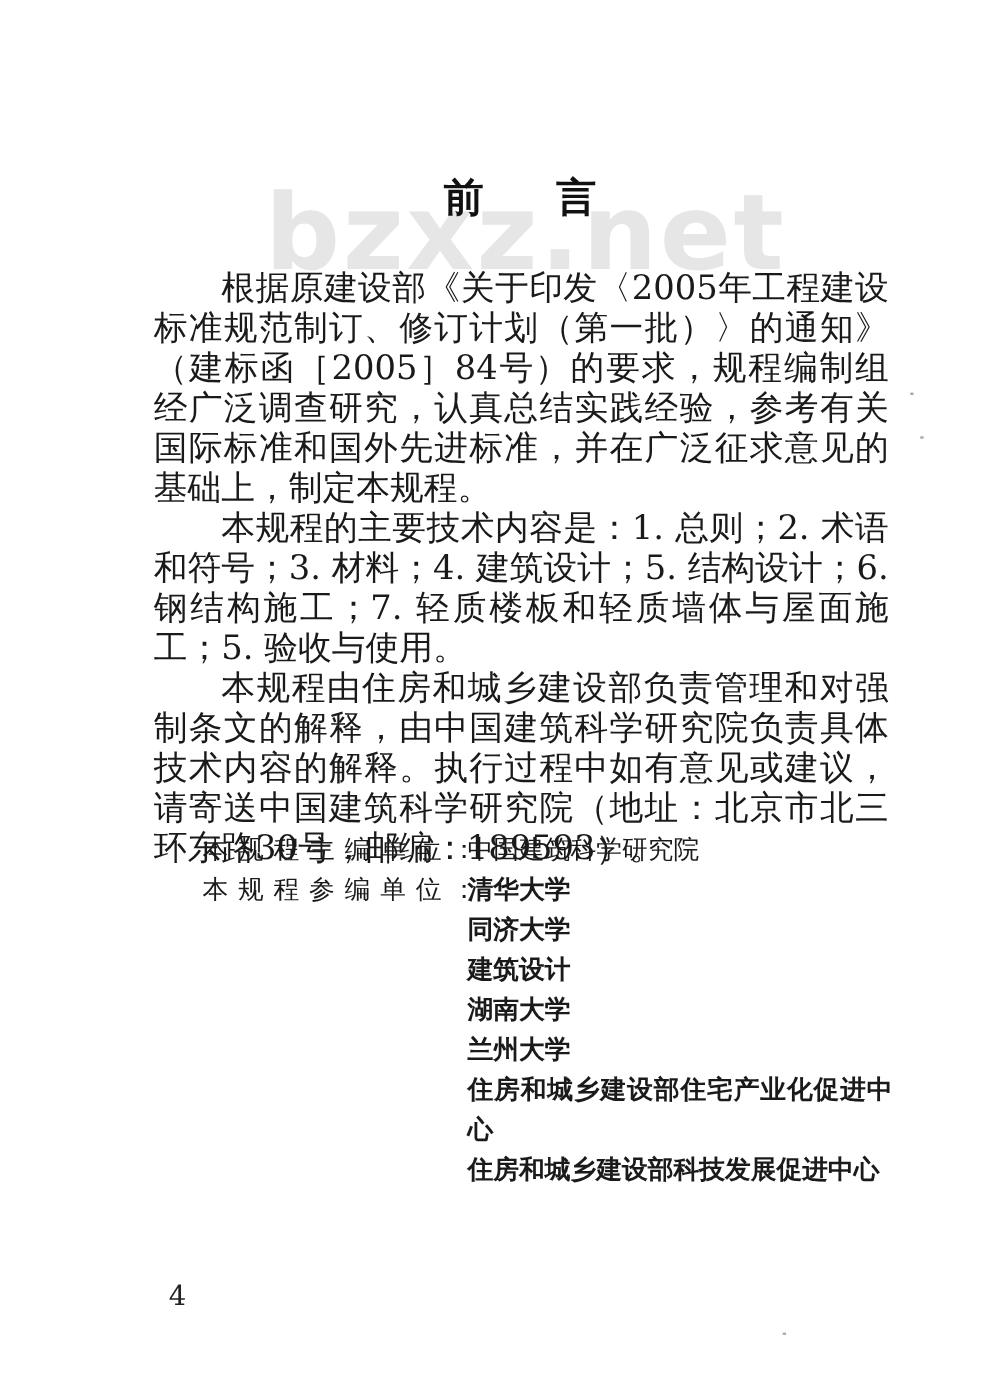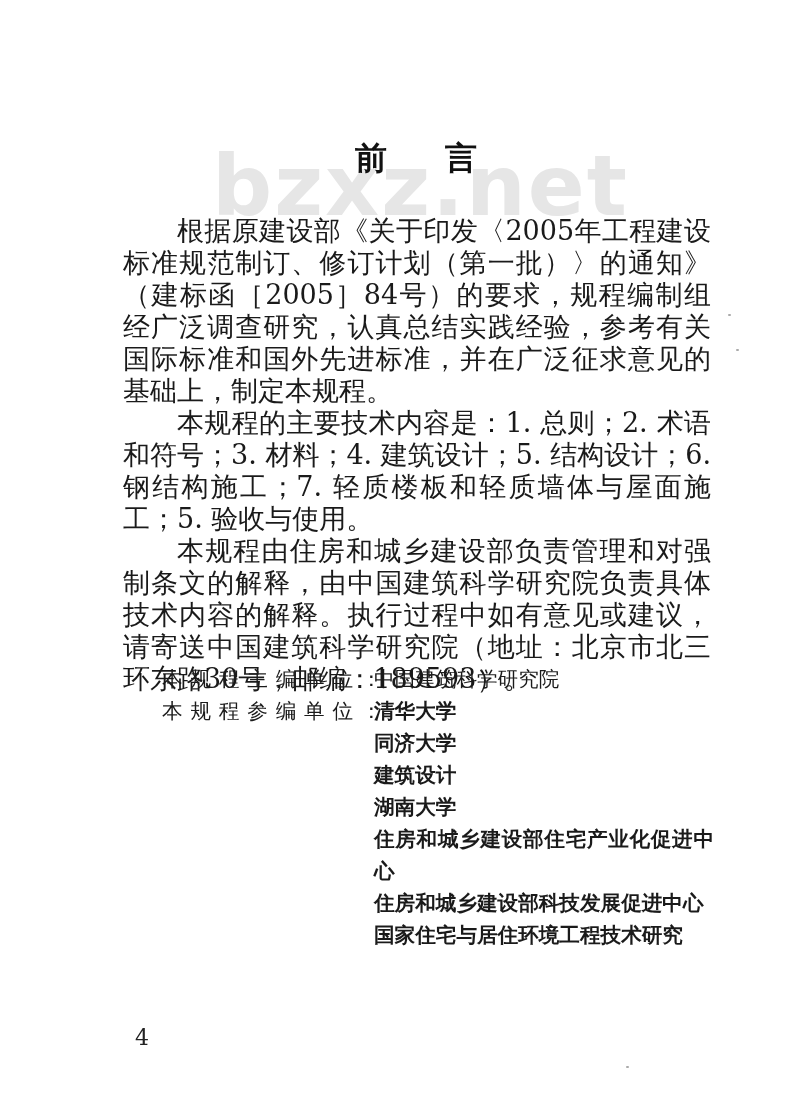--- a/index.html
+++ b/index.html
@@ -45,23 +45,23 @@
       <span class="label">本规程参编单位：</span>
     </div>
   </div>
 
   <div class="units" style="top:679px; left:0;">
     <div class="list">
       <div>清华大学</div>
       <div>同济大学</div>
       <div>建筑设计</div>
       <div>湖南大学</div>
+      <div>兰州大学</div>
       <div>住房和城乡建设部住宅产业化促进中心</div>
       <div>住房和城乡建设部科技发展促进中心</div>
-      <div>国家住宅与居住环境工程技术研究</div>
     </div>
   </div>
 
   <div class="pagenum">4</div>
 
   <div class="speck" style="left:712px; top:298px;"></div>
   <div class="speck" style="left:720px; top:333px;"></div>
   <div class="speck" style="left:610px; top:1050px;"></div>
 </div>
 

